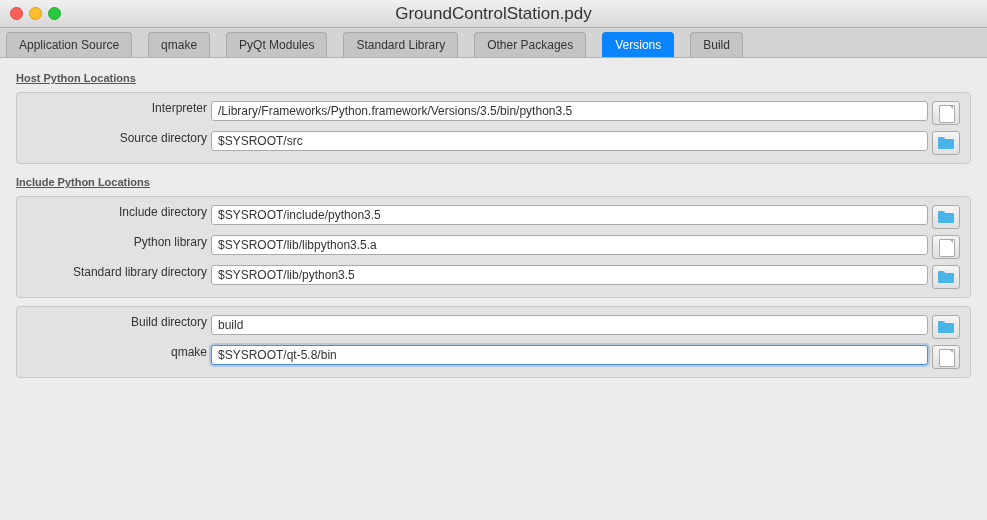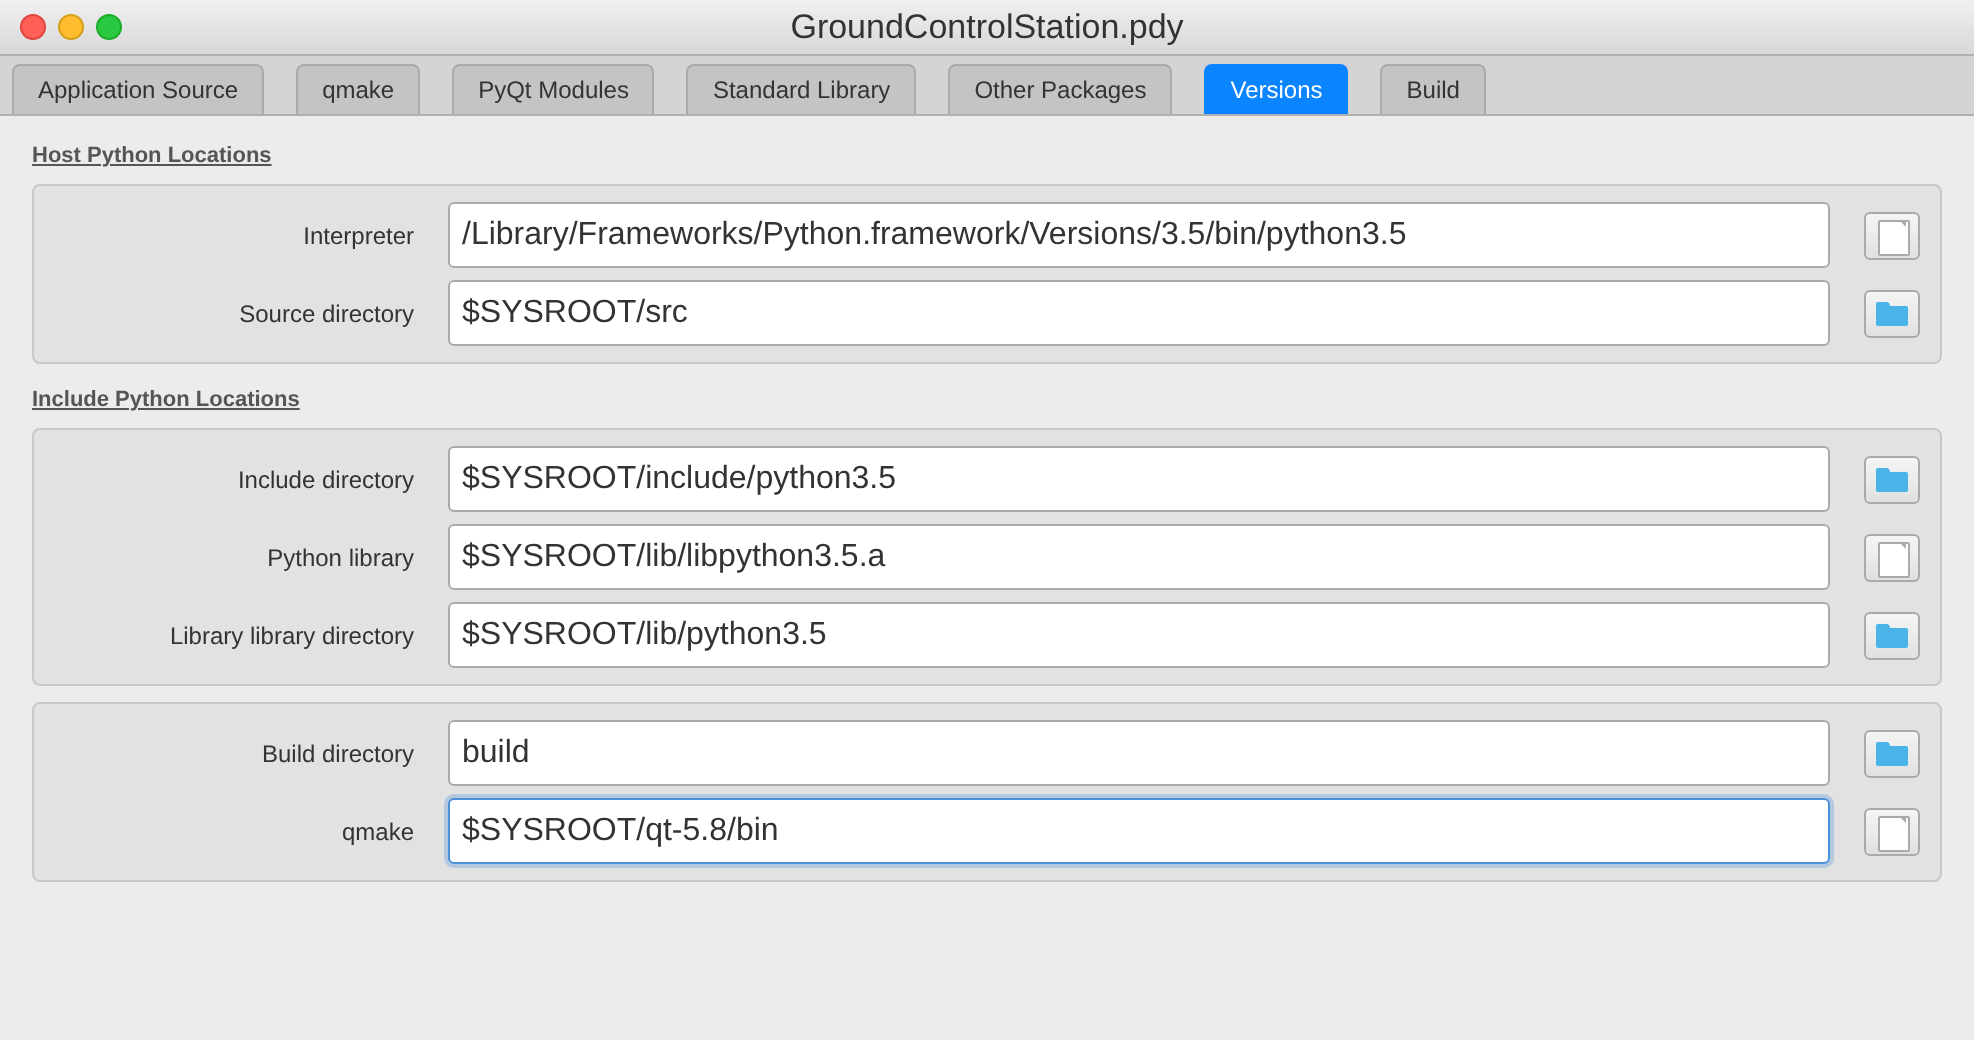--- a/index.html
+++ b/index.html
@@ -96,38 +96,38 @@
       border-radius: 4px;
       padding: 8px 10px;
       display: flex;
       flex-direction: column;
       gap: 6px;
     }
 
     
     .field-row {
       display: flex;
-      align-items: center;
-      gap: 17px;
+      align-items: flex-start;
+      gap: 4px;
     }
     .field-label {
       text-align: right;
       min-width: 180px;
       color: #333;
       font-size: 12px;
       flex-shrink: 0;
     }
     .field-input {
       flex: 1;
-      height: 33px;
+      height: 20px;
       border: 1px solid #aaa;
       border-radius: 3px;
       background: white;
       padding: 0 6px;
-      font-size: 16px;
+      font-size: 12px;
       color: #333;
       outline: none;
     }
     .field-input.focused {
       border-color: #4a90d9;
       box-shadow: 0 0 0 2px rgba(74,144,217,0.3);
     }
     .field-btn {
       width: 28px;
       height: 24px;
@@ -249,21 +249,21 @@
           </div>
         </div>
         <div class="field-row">
           <div class="field-label">Python library</div>
           <input type="text" class="field-input" value="$SYSROOT/lib/libpython3.5.a" style="">
           <div class="field-btn">
             <span class="icon-file"></span>
           </div>
         </div>
         <div class="field-row">
-          <div class="field-label">Library library directory</div>
+          <div class="field-label">Standard library directory</div>
           <input type="text" class="field-input" value="$SYSROOT/lib/python3.5" style="">
           <div class="field-btn">
             <span class="icon-folder"></span>
           </div>
         </div>
       </div>
     </div>
     <div class="section">
       <div class="section-body">
         <div class="field-row">

